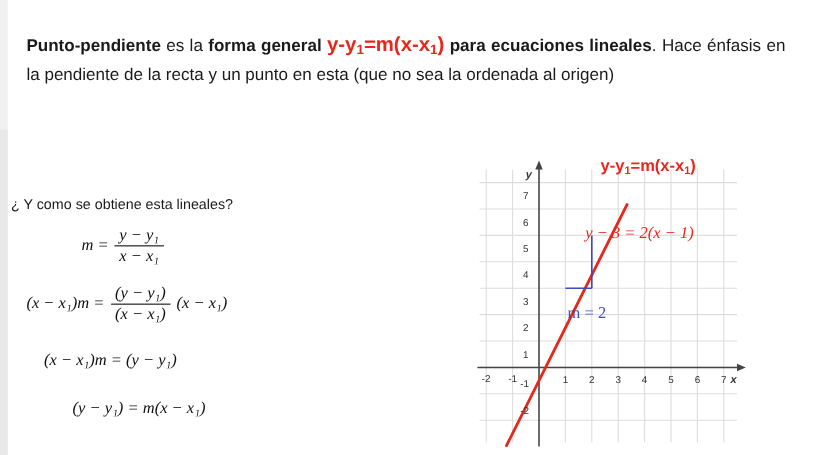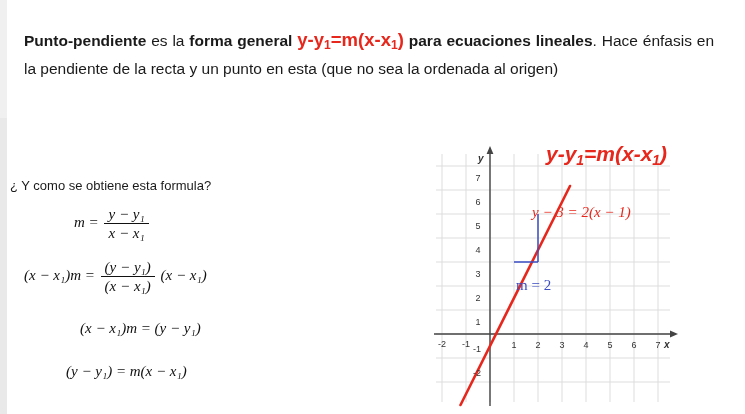--- a/index.html
+++ b/index.html
@@ -77,21 +77,21 @@
   .eq-row {
     position: relative;
     font-family: "Liberation Serif", serif;
     font-style: italic;
     font-size: 15px;
     color: #111;
     white-space: nowrap;
   }
   .eq1 { margin-left: 56px; }
   .eq2 { margin-top: 18px; margin-left: 6px; }
-  .eq3 { margin-top: 26px; margin-left: 62px; }
+  .eq3 { margin-top: 26px; margin-left: 22px; }
   .eq4 { margin-top: 26px; margin-left: 48px; }
 
   .frac {
     display: inline-block;
     vertical-align: middle;
     text-align: left;
     margin: 0 2px;
   }
   .frac .num {
     display: block;
@@ -116,24 +116,23 @@
   .graph-svg {
     position: absolute;
     left: 0; top: 0;
   }
   .graph-label-red {
     position: absolute;
     left: 126px;
     top: 2px;
     color: #e8271c;
     font-weight: bold;
-    font-size: 21px;
+    font-size: 15px;
     font-family: "Liberation Sans", sans-serif;
     white-space: nowrap;
-    font-style: italic;
   }
   .graph-label-red sub {
     font-size: 0.66em;
     vertical-align: -0.28em;
   }
   .graph-eq-red {
     position: absolute;
     left: 112px;
     top: 64px;
     color: #e8271c;
@@ -157,21 +156,21 @@
 
 <div class="slide">
 
   <div class="left-edge-strip"></div>
   <div class="left-edge-strip2"></div>
 
   <div class="title-block">
     <span class="b">Punto-pendiente</span><span> es la </span><span class="b">forma general </span><span class="formula-red">y-y<sub>1</sub>=m(x-x<sub>1</sub>)</span><span class="b"> para ecuaciones lineales</span><span>. Hace énfasis en la pendiente de la recta y un punto en esta (que no sea la ordenada al origen)</span>
   </div>
 
-  <div class="question">¿ Y como se obtiene esta formula?</div>
+  <div class="question">¿ Y como se obtiene esta lineales?</div>
 
   <div class="derivation">
 
     <div class="eq-row eq1">
       <span>m =</span>
       <span class="frac">
         <span class="num">y − y₁</span>
         <span class="den">x − x₁</span>
       </span>
     </div>

